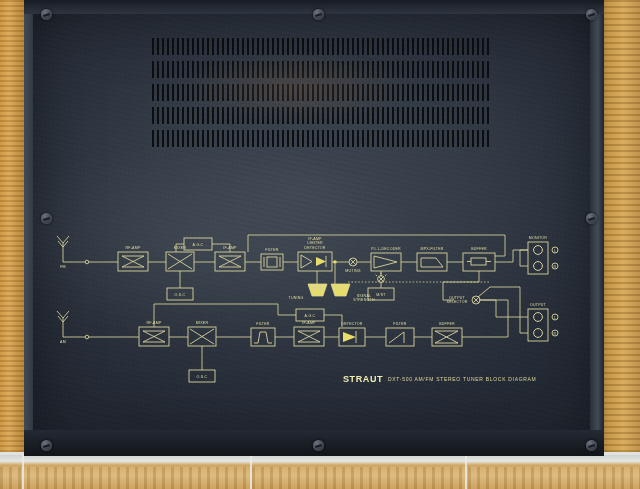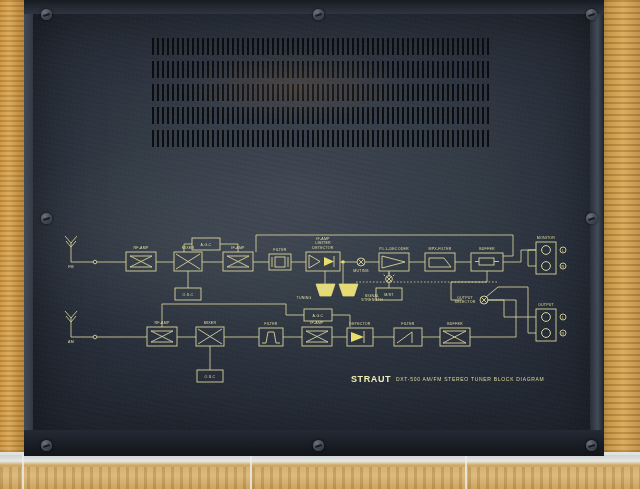--- a/index.html
+++ b/index.html
@@ -55,21 +55,21 @@
       rgba(8,10,13,.92) 0 2px, rgba(255,255,255,0) 2px 5px);}
   .vent-row.r0{top:0;}
   .vent-row.r1{top:23px;}
   .vent-row.r2{top:46px;}
   .vent-row.r3{top:69px;}
   .vent-row.r4{top:92px;}
   .vent-glow{position:absolute;left:180px;top:52px;width:230px;height:70px;
     background:radial-gradient(ellipse at 50% 50%, rgba(180,120,70,.16), rgba(180,120,70,0) 72%);}
 
   
-  .diagram{position:absolute;left:16px;top:0;width:520px;height:456px;}
+  .diagram{position:absolute;left:8px;top:0;width:520px;height:456px;}
   .diagram svg{display:block;}
   .dtext{font-family:"Liberation Sans",sans-serif;fill:#e3dfa4;
     text-anchor:middle;letter-spacing:.2px;}
   .t3{font-size:3.6px;}
   .brand{font-family:"Liberation Sans",sans-serif;fill:#f2edb4;font-weight:bold;
     font-size:9px;letter-spacing:.6px;text-anchor:start;}
   .brandsub{font-family:"Liberation Sans",sans-serif;fill:#ddd89c;
     font-size:5px;letter-spacing:.7px;text-anchor:start;}
   .ln{stroke:#d9d49c;stroke-width:.85;fill:none;}
   .bx{stroke:#d9d49c;stroke-width:.9;fill:none;}

